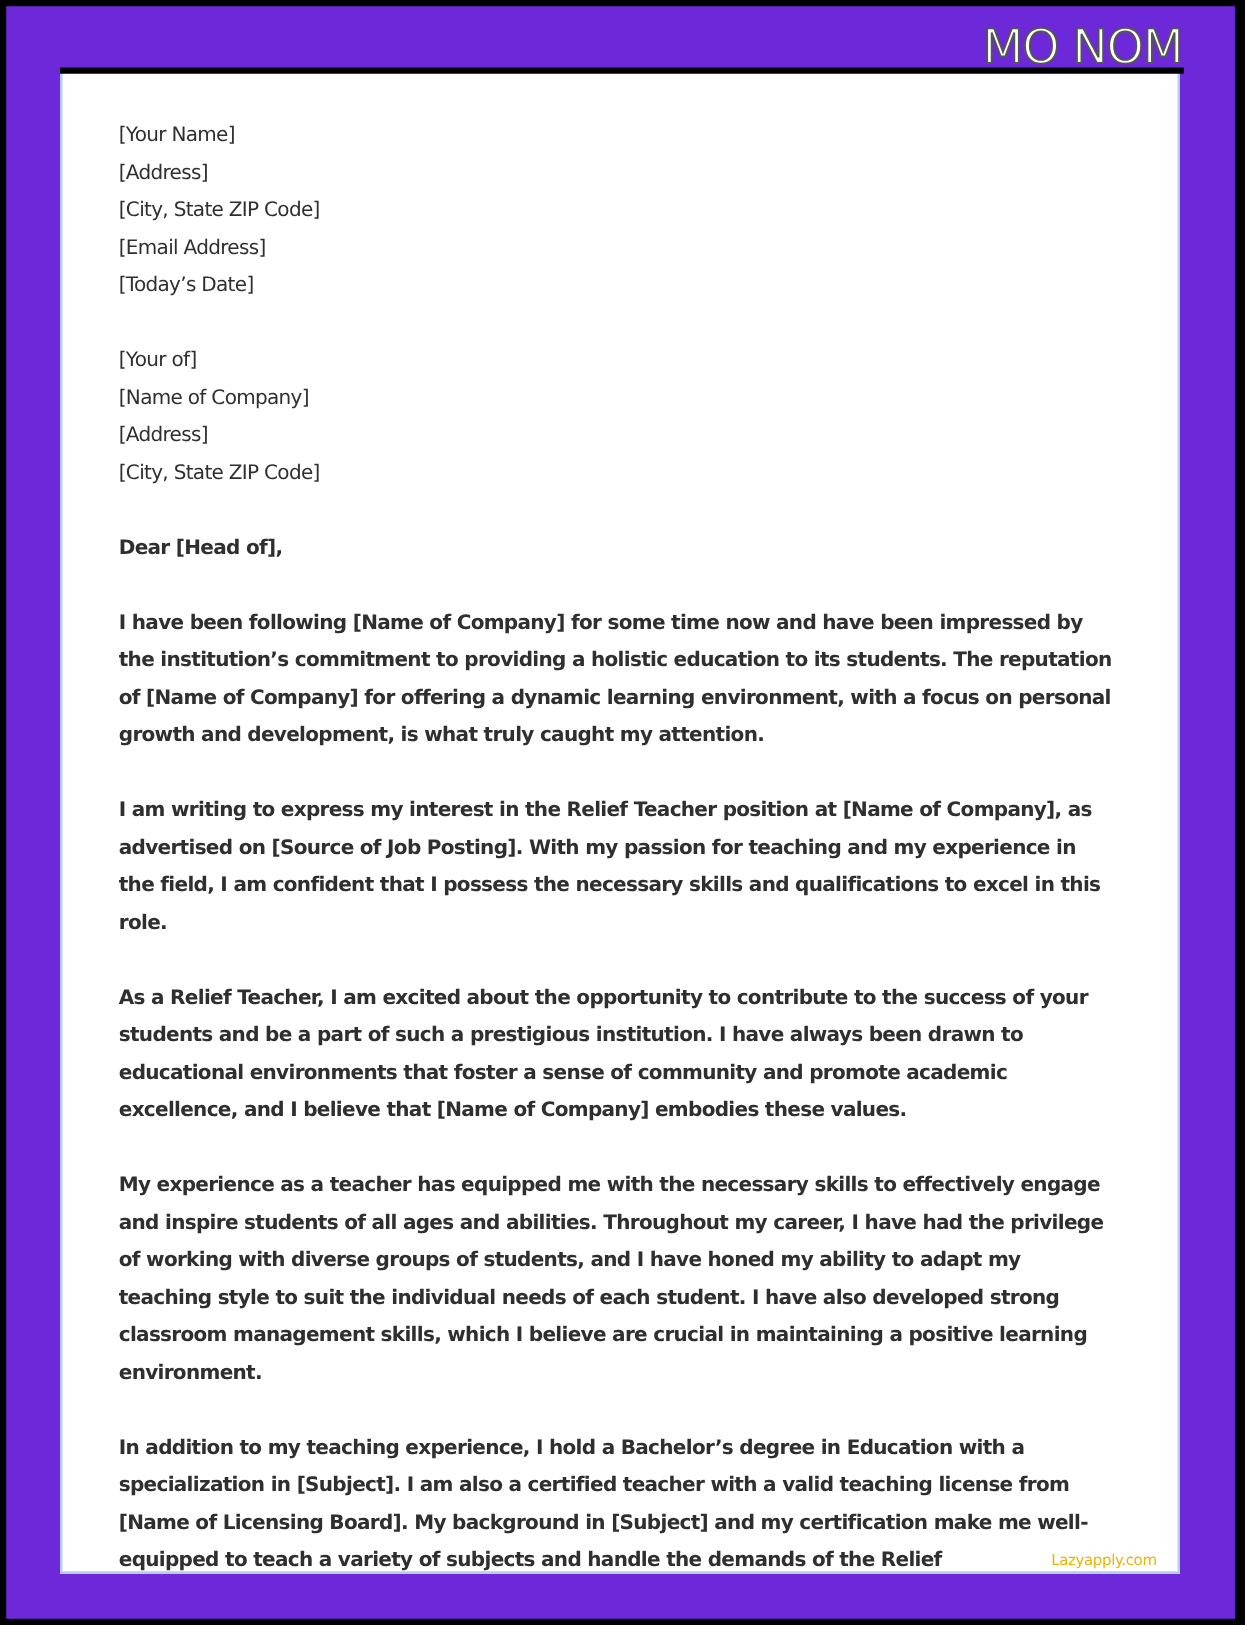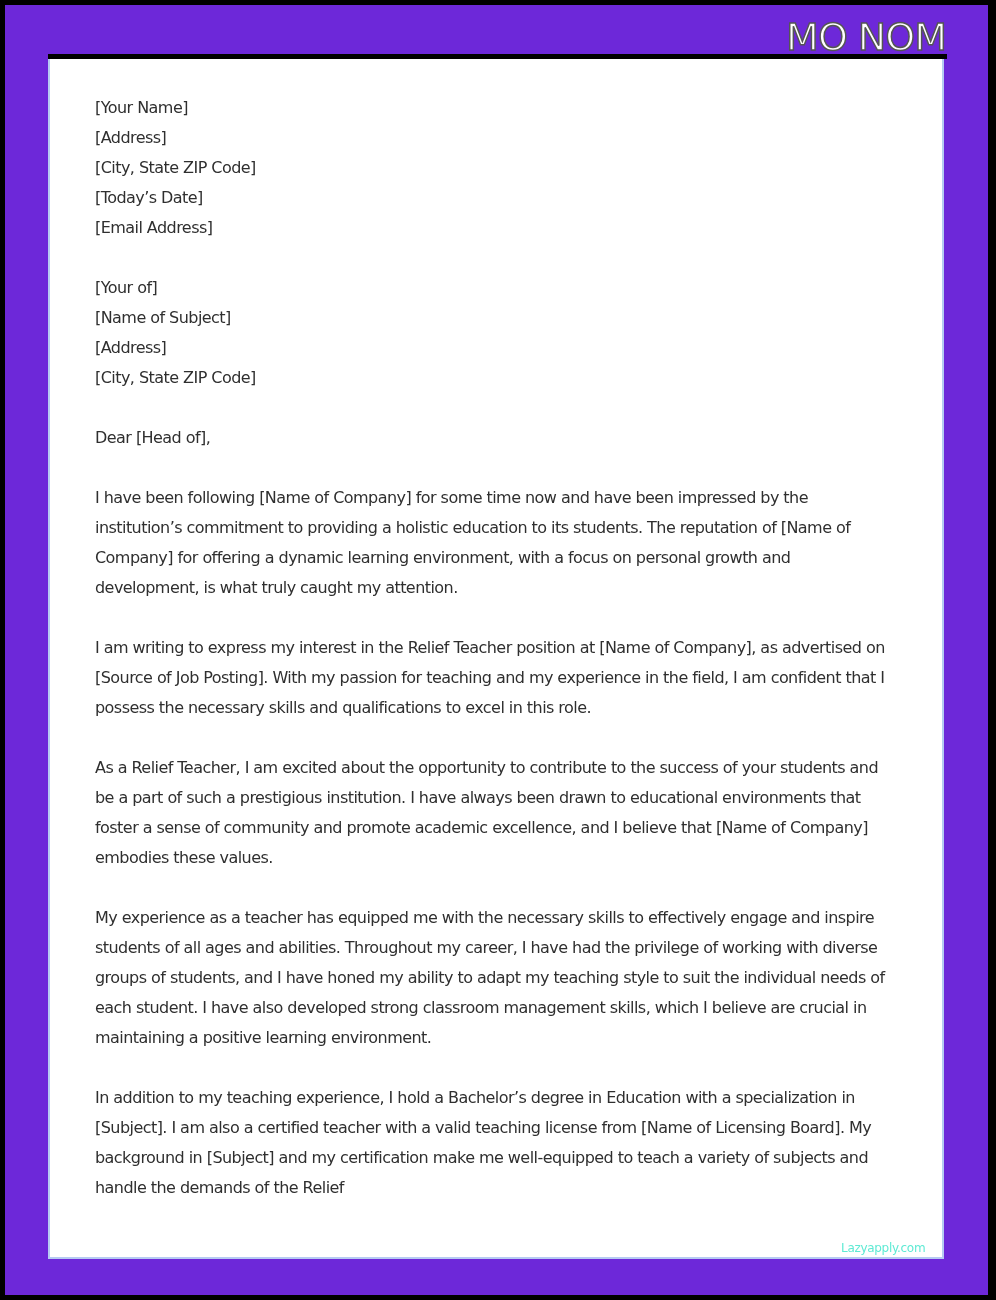--- a/index.html
+++ b/index.html
@@ -68,29 +68,30 @@
     }
     .letter .block {
       margin: 0 0 30px 0;
     }
     .letter .line {
       display: block;
       white-space: nowrap;
     }
     .letter p {
       margin: 0 4px 30px 0;
+      font-weight: bold;
     }
     .watermark {
       position: absolute;
       left: 841px;
       top: 1240px;
       font-family: "DejaVu Sans", sans-serif;
       font-size: 12px;
       line-height: 16px;
-      color: #5eead4;
+      color: #eab308;
       letter-spacing: -0.3px;
     }
   </style>
 </head>
 <body>
 
 <div class="frame">
 
   <div class="brand-title">MO NOM</div>
 
@@ -98,27 +99,27 @@
   <div class="card-topbar"></div>
 
 </div>
 
 <div class="letter">
 
   <div class="block">
     <span class="line">[Your Name]</span>
     <span class="line">[Address]</span>
     <span class="line">[City, State ZIP Code]</span>
+    <span class="line">[Email Address]</span>
     <span class="line">[Today’s Date]</span>
-    <span class="line">[Email Address]</span>
   </div>
 
   <div class="block">
     <span class="line">[Your of]</span>
-    <span class="line">[Name of Subject]</span>
+    <span class="line">[Name of Company]</span>
     <span class="line">[Address]</span>
     <span class="line">[City, State ZIP Code]</span>
   </div>
 
   <p>Dear [Head of],</p>
 
   <p>I have been following [Name of Company] for some time now and have been impressed by the institution’s commitment to providing a holistic education to its students. The reputation of [Name of Company] for offering a dynamic learning environment, with a focus on personal growth and development, is what truly caught my attention.</p>
   <p>I am writing to express my interest in the Relief Teacher position at [Name of Company], as advertised on [Source of Job Posting]. With my passion for teaching and my experience in the field, I am confident that I possess the necessary skills and qualifications to excel in this role.</p>
   <p>As a Relief Teacher, I am excited about the opportunity to contribute to the success of your students and be a part of such a prestigious institution. I have always been drawn to educational environments that foster a sense of community and promote academic excellence, and I believe that [Name of Company] embodies these values.</p>
   <p>My experience as a teacher has equipped me with the necessary skills to effectively engage and inspire students of all ages and abilities. Throughout my career, I have had the privilege of working with diverse groups of students, and I have honed my ability to adapt my teaching style to suit the individual needs of each student. I have also developed strong classroom management skills, which I believe are crucial in maintaining a positive learning environment.</p>

